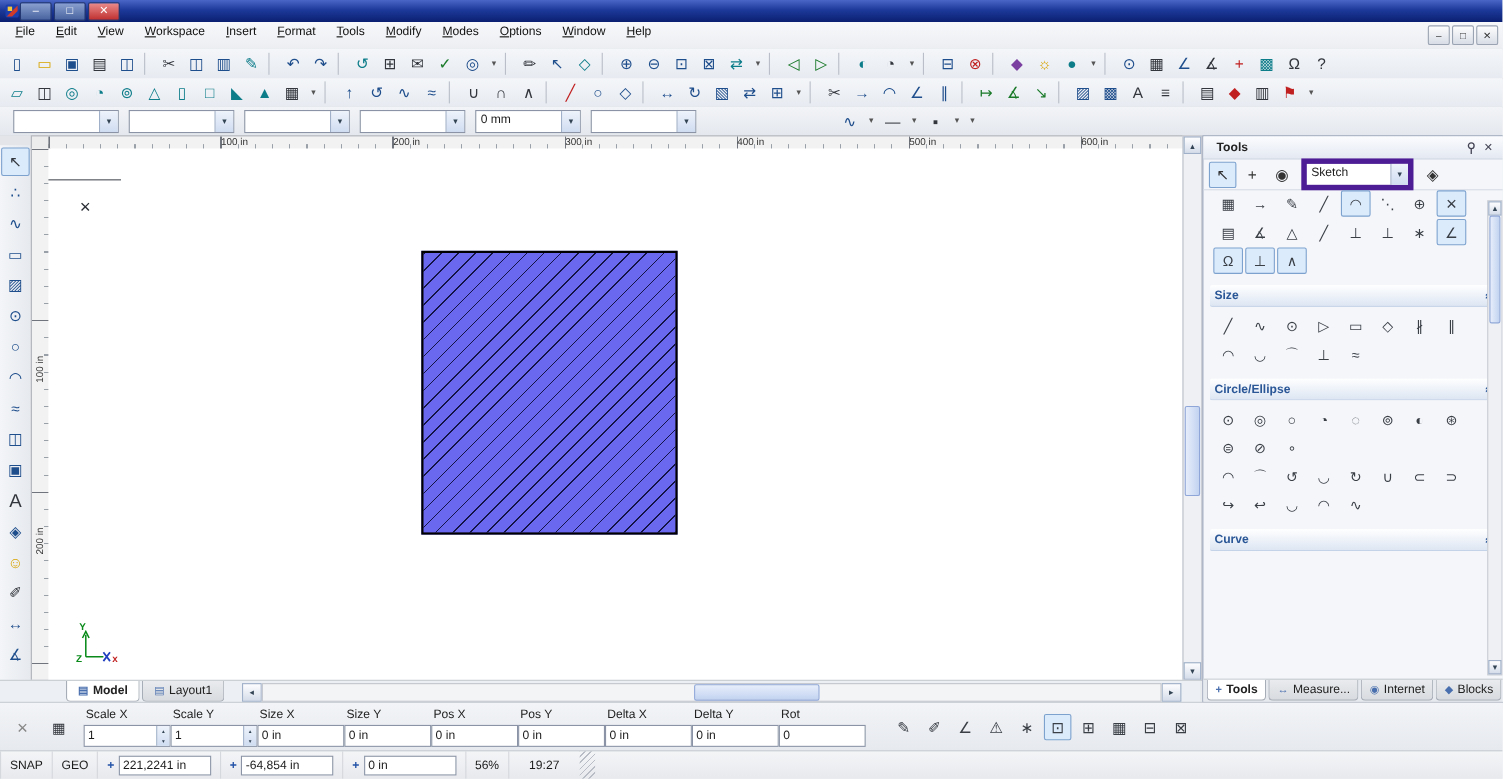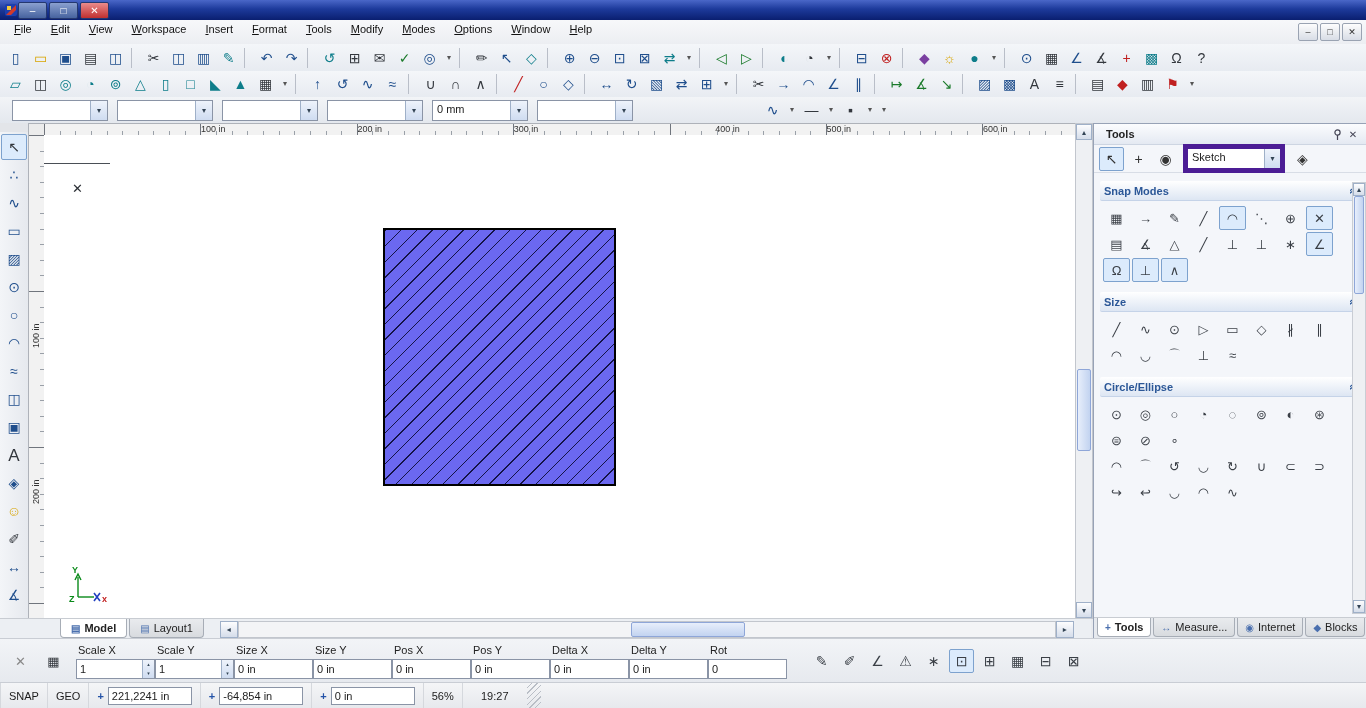--- a/index.html
+++ b/index.html
@@ -802,21 +802,21 @@
   <div class="corner"></div>
 
   <div class="hruler">
 
       <span class="rlbl" style="left: 157px;">100 in</span>
 
       <span class="rlbl" style="left: 313.4px;">200 in</span>
 
       <span class="rlbl" style="left: 469.8px;">300 in</span>
 
-      <span class="rlbl" style="left: 626.2px; padding-left: 45px;">400 in</span>
+      <span class="rlbl" style="left: 626.2px;">400 in</span>
 
       <span class="rlbl" style="left: 782.6px;">500 in</span>
 
       <span class="rlbl" style="left: 939px;">600 in</span>
     </div>
 
   <div class="vruler">
 
       <span class="rlbl" style="top: 213px;">100 in</span>
 
@@ -896,24 +896,20 @@
       <span class="cval">Sketch</span>
       <span class="carrow">▾</span>
     </span>
     <span class="tb-btn c-yellow">
       <span class="glyph">◈</span>
     </span>
   </div>
 
   <div class="p-body">
 
-    <div class="sec-h">
-      <span class="sec-title">Snap Modes</span>
-      <span class="collapse">«</span>
-    </div>
     <div class="icon-row">
 
     <span class="p-btn">
           <span class="glyph">▦</span>
         </span>
         <span class="p-btn">
           <span class="glyph">→</span>
         </span>
         <span class="p-btn c-red">
           <span class="glyph">✎</span>
@@ -1107,20 +1103,24 @@
           <span class="glyph">◡</span>
         </span>
         <span class="p-btn">
           <span class="glyph">◠</span>
         </span>
         <span class="p-btn">
           <span class="glyph">∿</span>
         </span>
       </div>
 
+    <div class="sec-h">
+      <span class="sec-title">Curve</span>
+      <span class="collapse">«</span>
+    </div>
 
     <div class="p-scroll">
       <span class="sb-btn up">▴</span>
       <div class="p-thumb"></div>
       <span class="sb-btn down">▾</span>
     </div>
   </div>
 
   <div class="p-tabs">
 

